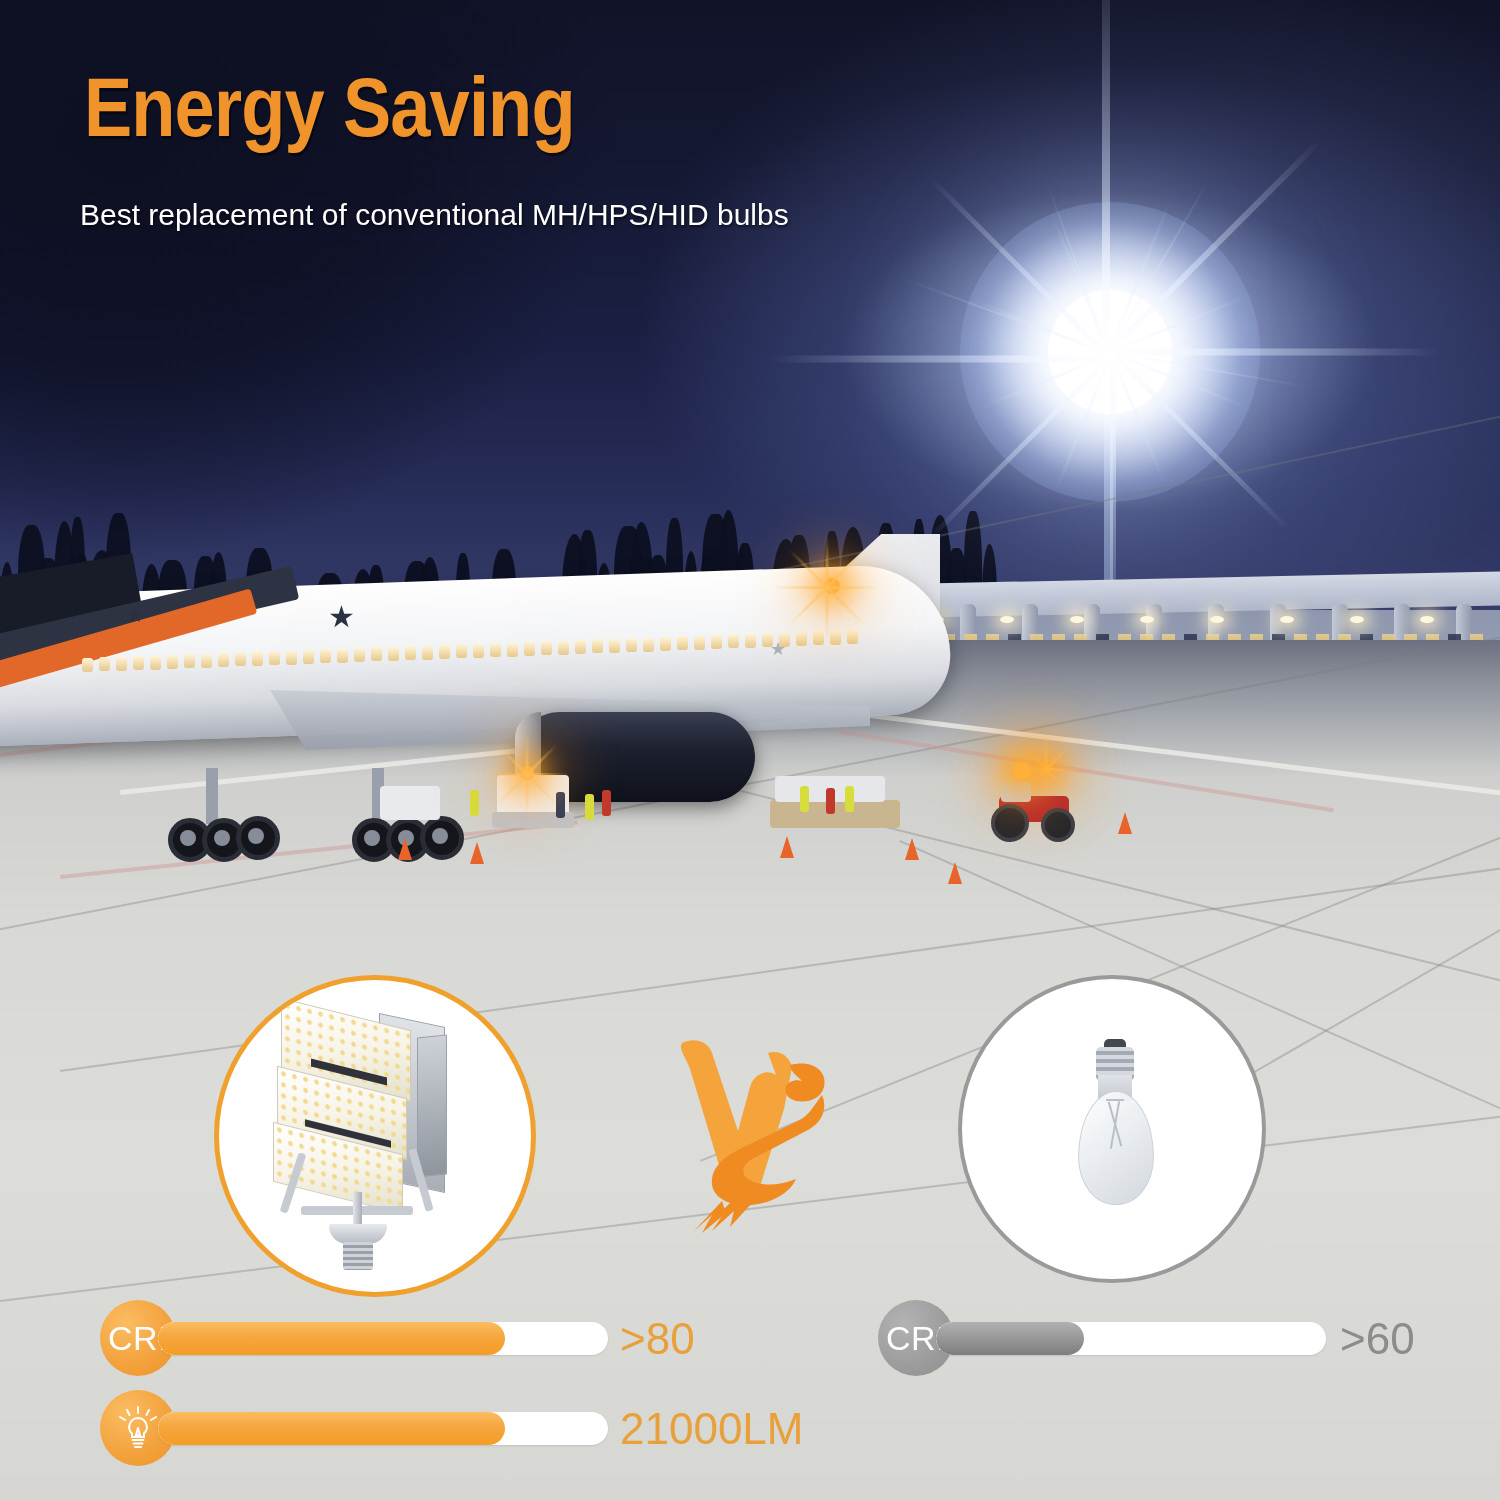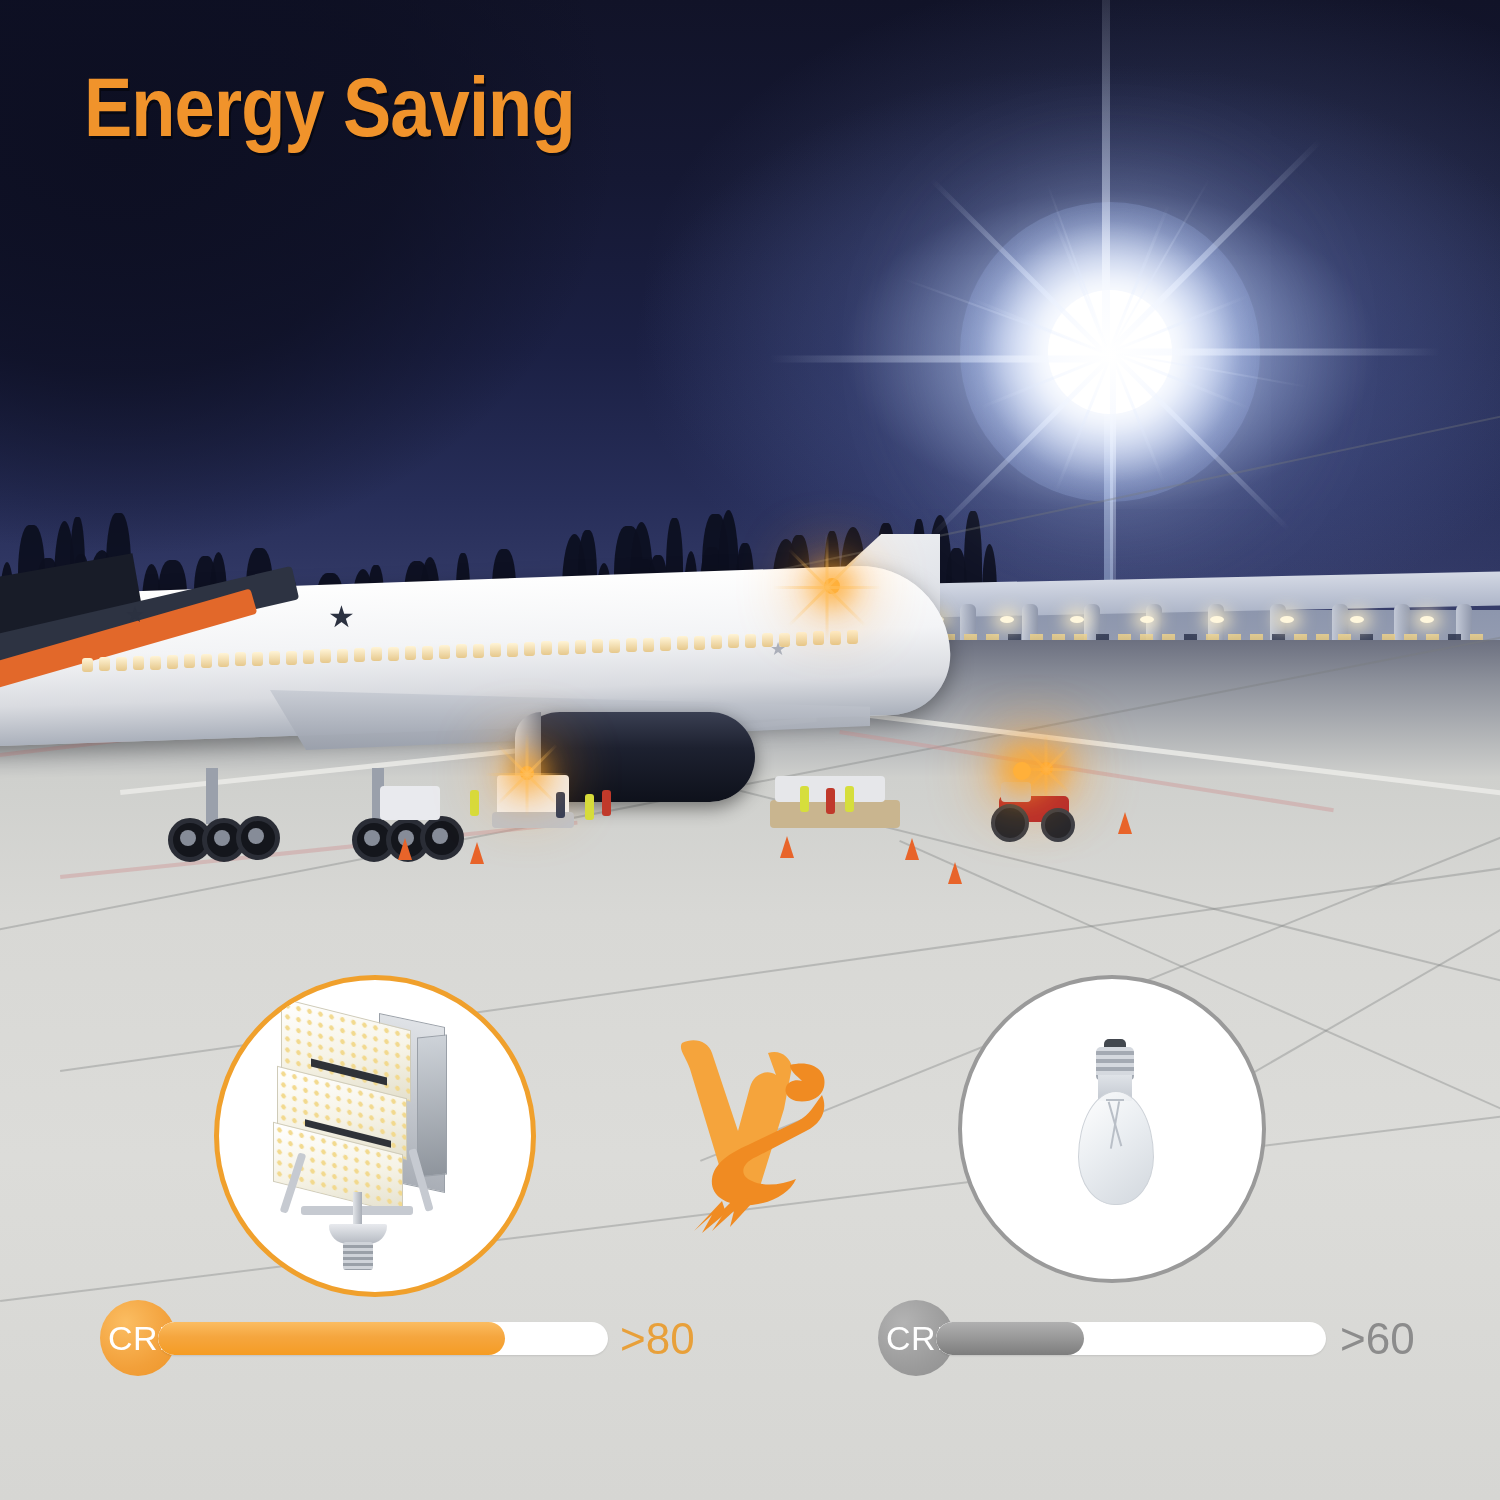--- a/index.html
+++ b/index.html
@@ -524,20 +524,21 @@
 
   <div class="tractor">
     <div class="tr-body"></div>
     <div class="tr-cab"></div>
     <div class="tr-wheel" style="left:6px;width:30px;height:30px;"></div>
     <div class="tr-wheel" style="left:56px;width:26px;height:26px;"></div>
     <div class="amber" style="left:28px;top:-18px;width:18px;height:18px;"></div>
   </div>
 
   <div class="headline">Energy Saving</div>
+  <div class="subhead">Best replacement of conventional MH/HPS/HID bulbs</div>
 
   <div class="circle left">
     <div class="led-wrap">
 
       <div class="led-body" style="left:112px;top:18px;width:64px;height:164px;transform:skewY(12deg);"></div>
       <div class="led-body" style="left:150px;top:34px;width:28px;height:138px;transform:skewY(-6deg);
                   background:linear-gradient(180deg,#cdd2d8,#8f959d);"></div>
 
       <div class="led-panel" style="left:14px;top:12px;width:128px;height:70px;transform:skewY(14deg);">
         <div class="led-dots"></div>
@@ -594,20 +595,43 @@
 
   <div class="row" style="left:100px;top:1300px;width:520px;">
     <div class="badge or"></div>
     <div class="badge-label">CRI</div>
     <div class="track" style="left:58px;width:450px;">
       <div class="fill or" id="fill-l-cri" style="width: 77%;"></div>
     </div>
     <div class="val or" style="left:520px;">&gt;80</div>
   </div>
 
+  <div class="row" style="left:100px;top:1390px;width:520px;">
+    <div class="badge or"></div>
+    <div class="bulb-ico">
+      <svg viewBox="0 0 40 46" width="40" height="46" aria-hidden="true">
+        <g stroke="#ffffff" stroke-width="2" fill="none" stroke-linecap="round">
+          <path d="M20 12 a9 9 0 0 1 6 15.5 V31 h-12 v-3.5 A9 9 0 0 1 20 12 Z"></path>
+          <path d="M20 22 l-2 7 h4 l-2 -7"></path>
+          <line x1="14.5" y1="34" x2="25.5" y2="34"></line>
+          <line x1="15.5" y1="37.5" x2="24.5" y2="37.5"></line>
+          <line x1="17" y1="41" x2="23" y2="41"></line>
+          <line x1="20" y1="1" x2="20" y2="7"></line>
+          <line x1="9" y1="4" x2="11.5" y2="9"></line>
+          <line x1="31" y1="4" x2="28.5" y2="9"></line>
+          <line x1="2" y1="11" x2="7" y2="14"></line>
+          <line x1="38" y1="11" x2="33" y2="14"></line>
+        </g>
+      </svg>
+    </div>
+    <div class="track" style="left:58px;width:450px;">
+      <div class="fill or" id="fill-l-lm" style="width: 77%;"></div>
+    </div>
+    <div class="val or" style="left:520px;">21000LM</div>
+  </div>
 
   <div class="row" style="left:878px;top:1300px;width:450px;">
     <div class="badge gy"></div>
     <div class="badge-label">CRI</div>
     <div class="track" style="left:58px;width:390px;">
       <div class="fill gy" id="fill-r-cri" style="width: 38%;"></div>
     </div>
     <div class="val gy" style="left:462px;">&gt;60</div>
   </div>
 

